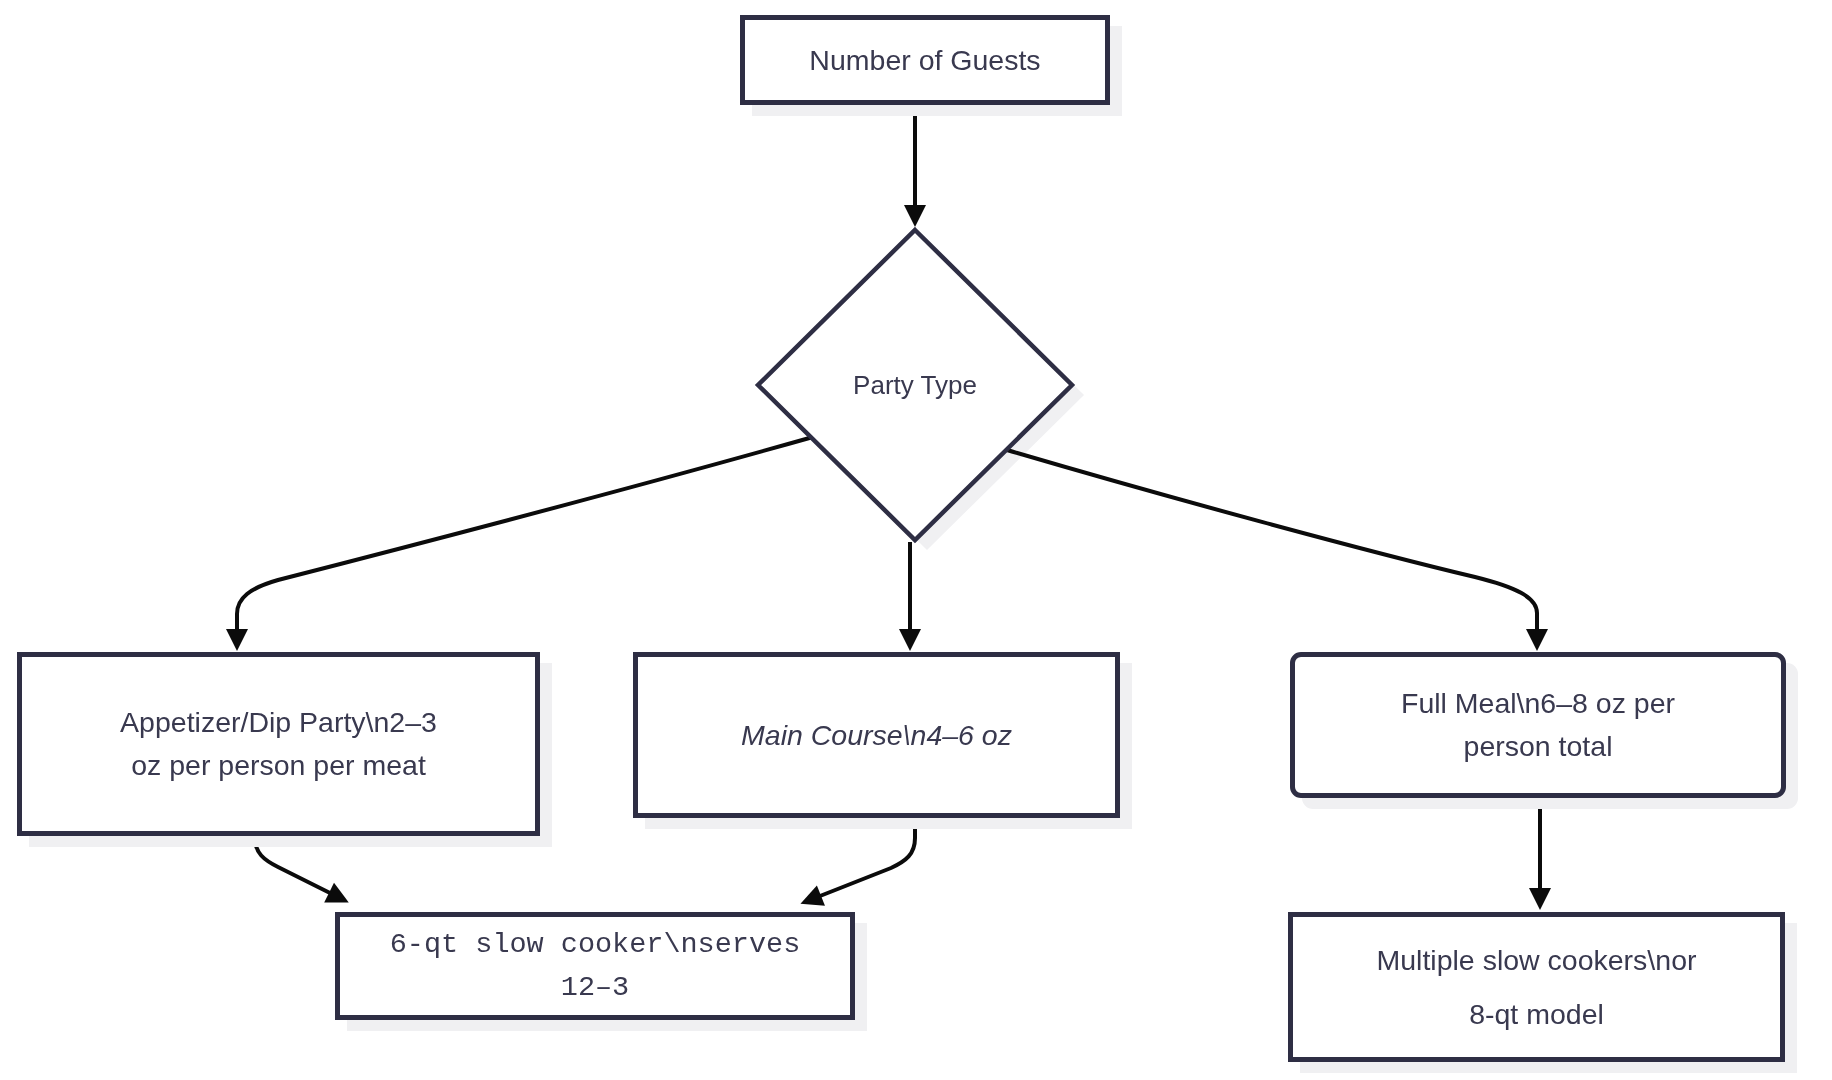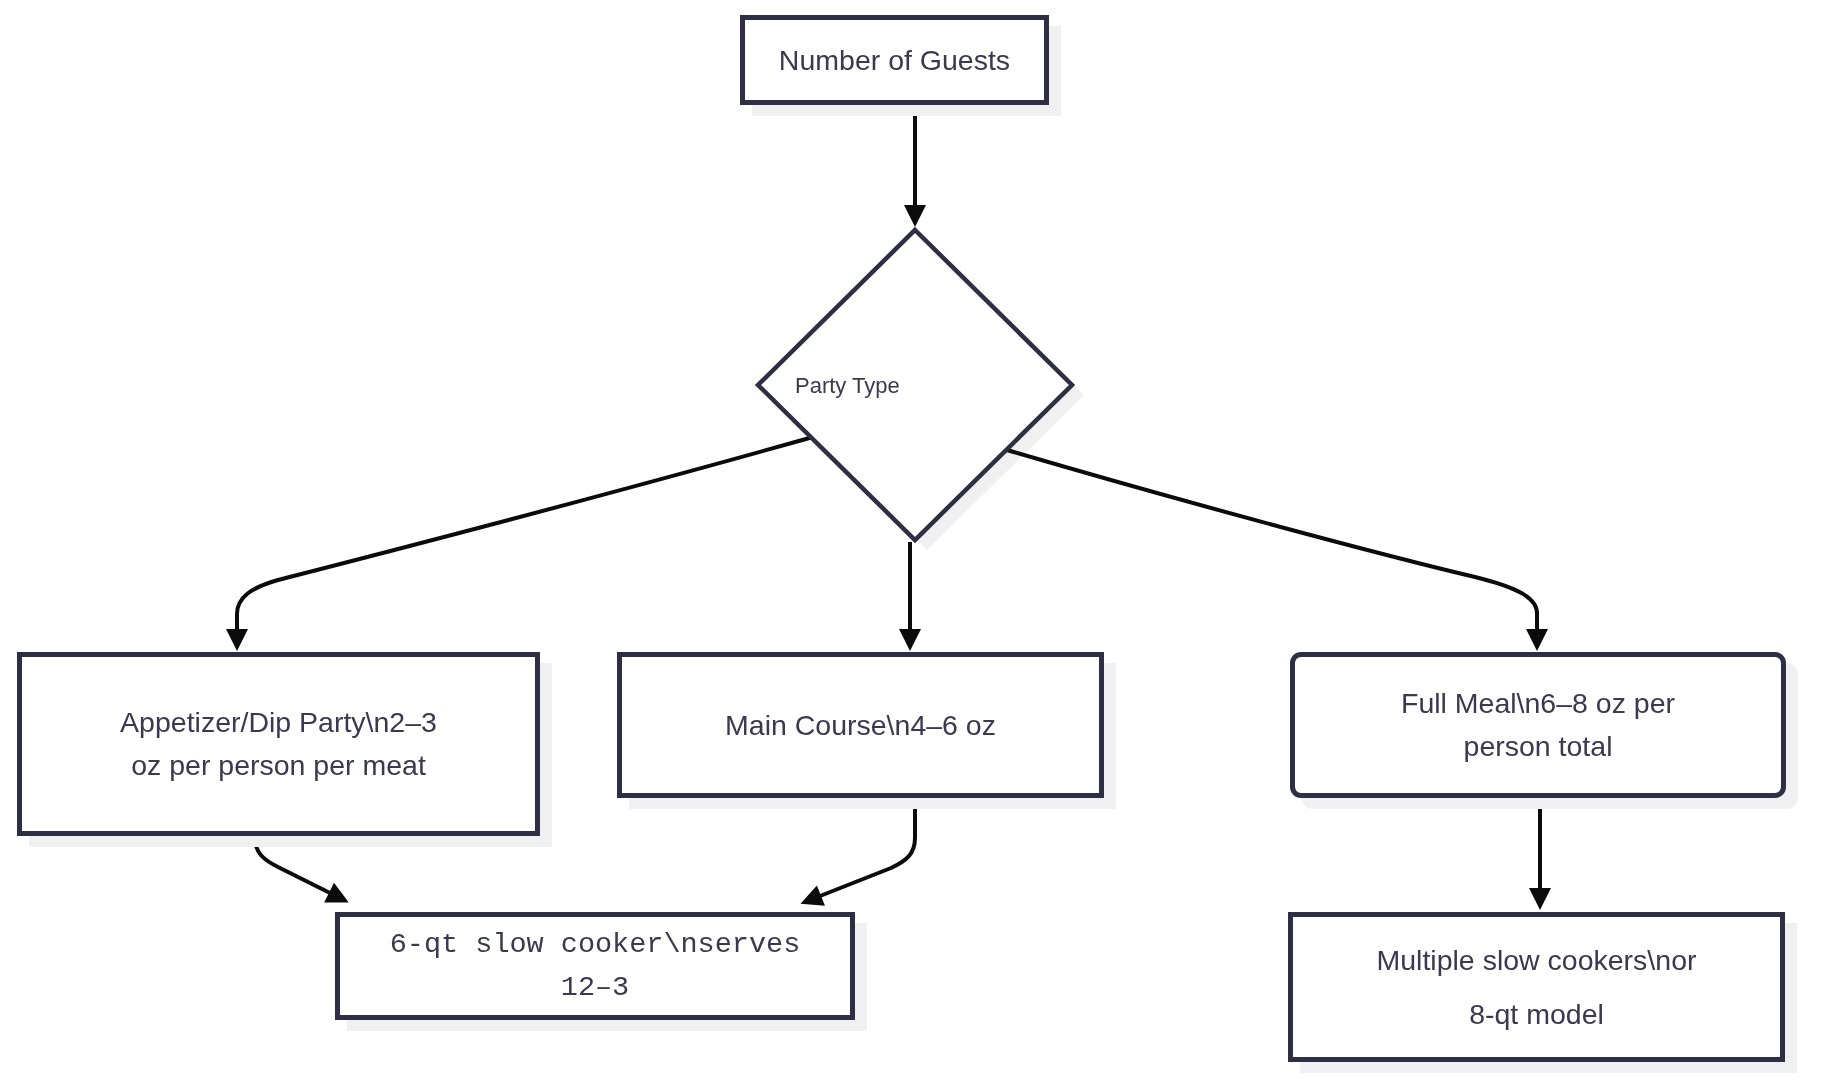--- a/index.html
+++ b/index.html
@@ -45,24 +45,24 @@
     line-height: 43px;
   }
   .node .nl {
     display: block;
     white-space: nowrap;
   }
   .diamond-label {
     position: absolute;
     display: flex;
     align-items: center;
-    justify-content: flex-start;
+    justify-content: center;
     text-align: center;
     color: #39394f;
-    font-size: 22px;
+    font-size: 26px;
     line-height: 43px;
   }
 </style>
 </head>
 <body>
 
 <div id="canvas">
 
   <svg id="edge-layer" width="1832" height="1080" viewBox="0 0 1832 1080" xmlns="http://www.w3.org/2000/svg">
     <defs>
@@ -77,34 +77,34 @@
     <path class="edge" d="M 813 437 C 650 483 430 541 278 580 C 250 588 237 598 237 614 L 237 630" marker-end="url(#arrow)"></path>
     <path class="edge" d="M 910 542 L 910 630" marker-end="url(#arrow)"></path>
     <path class="edge" d="M 1007 450 C 1170 498 1370 552 1475 577 C 1515 587 1537 597 1537 613 L 1537 630" marker-end="url(#arrow)"></path>
     <path class="edge" d="M 255 800 L 255 838 C 255 853 264 860 278 867 L 330 893" marker-end="url(#arrow)"></path>
     <path class="edge" d="M 915 800 L 915 838 C 915 854 906 861 891 868 L 820 896" marker-end="url(#arrow)"></path>
     <path class="edge" d="M 1540 800 L 1540 889" marker-end="url(#arrow)"></path>
 
     <polygon points="915,230 1072,385 915,540 758,385" fill="#ffffff" stroke="#2e2e44" stroke-width="4.5"></polygon>
   </svg>
 
-  <div class="node" style="left:740px; top:15px; width:309px; height:90px;">
+  <div class="node" style="left:740px; top:15px; width:370px; height:90px;">
     <span class="nl">Number of Guests</span>
   </div>
 
   <div class="diamond-label" style="left:795px; top:355px; width:240px; height:60px;">
     <span class="nl">Party Type</span>
   </div>
 
   <div class="node" style="left:17px; top:652px; width:523px; height:184px;">
     <span class="nl">Appetizer/Dip Party\n2–3</span>
     <span class="nl">oz per person per meat</span>
   </div>
 
-  <div class="node" style="left:617px; top:652px; width:487px; height:146px;">
+  <div class="node" style="left:633px; top:652px; width:487px; height:166px;font-style:italic;">
     <span class="nl">Main Course\n4–6 oz</span>
   </div>
 
   <div class="node" style="left:1290px; top:652px; width:496px; height:146px;border-radius:11px;">
     <span class="nl">Full Meal\n6–8 oz per</span>
     <span class="nl">person total</span>
   </div>
 
   <div class="node" style="left:335px; top:912px; width:520px; height:108px;font-family:Liberation Mono, monospace;">
     <span class="nl">6-qt slow cooker\nserves</span>

